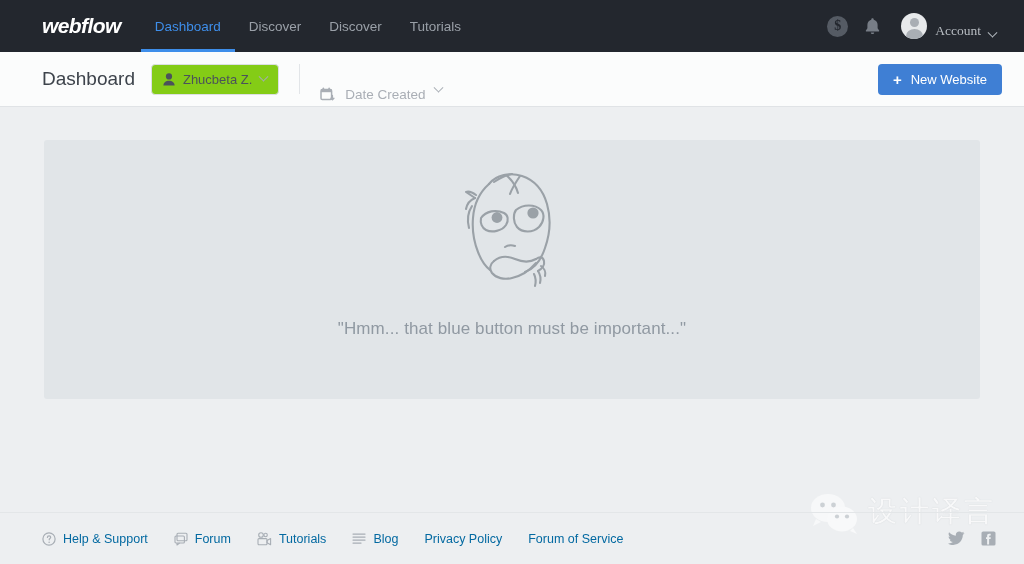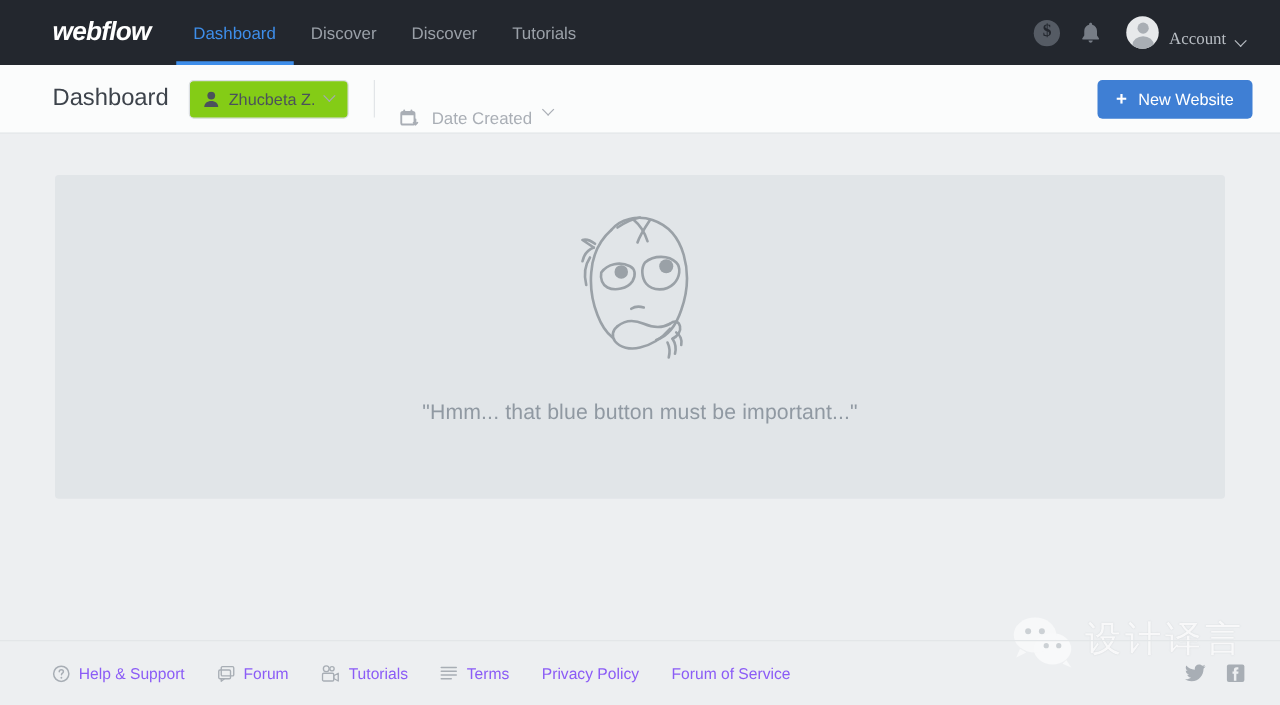--- a/index.html
+++ b/index.html
@@ -230,21 +230,21 @@
     align-items: center;
     padding: 0 28px 0 42px;
   }
 
   .footer-link {
     display: flex;
     align-items: center;
     gap: 7px;
     margin-right: 26px;
     font-size: 12.5px;
-    color: #8b5cf6;
+    color: #0369a1;
     cursor: pointer;
     white-space: nowrap;
   }
 
   #social {
     margin-left: auto;
     display: flex;
     align-items: center;
     gap: 16px;
   }
@@ -444,21 +444,21 @@
     <span style="display:flex">
       <svg width="14" height="13" viewBox="0 0 14 13">
         <g stroke="#a8aeb5" stroke-width="1.25" stroke-linecap="round">
           <line x1="1" y1="2" x2="13" y2="2"></line>
           <line x1="1" y1="5" x2="13" y2="5"></line>
           <line x1="1" y1="8" x2="13" y2="8"></line>
           <line x1="1" y1="11" x2="9" y2="11"></line>
         </g>
       </svg>
     </span>
-    <span>Terms</span>
+    <span>Blog</span>
   </div>
 
   <div class="footer-link">
     <span>Privacy Policy</span>
   </div>
 
   <div class="footer-link">
     <span>Forum of Service</span>
   </div>
 

